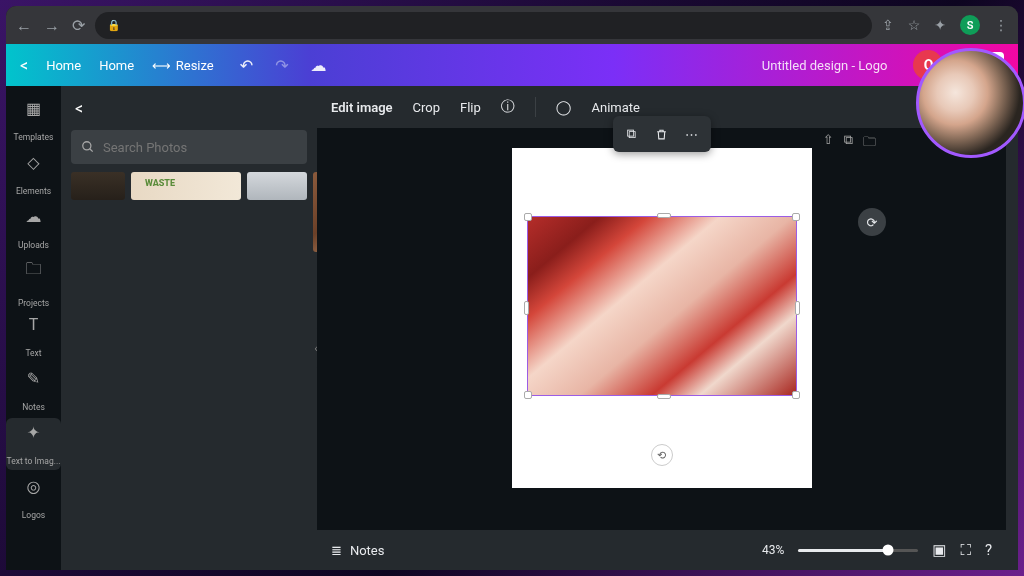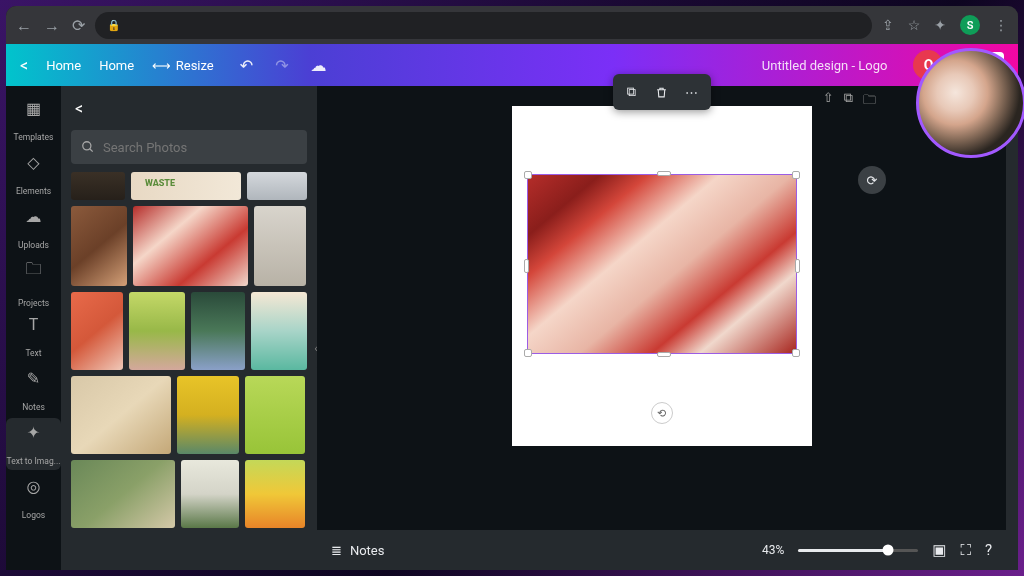--- a/index.html
+++ b/index.html
@@ -30,21 +30,21 @@
   .rail-item { width: 55px; height: 52px; display: flex; flex-direction: column; align-items: center; justify-content: center; gap: 3px; cursor: pointer; color: #a6a6a6; }
   .rail-item.active { background: #252a2e; border-radius: 6px; }
   .rail-icon { font-size: 16px; }
   .rail-label { font-size: 8.5px; margin-top: 11px; }
   .side-panel { width: 256px; background: #252a2e; display: flex; flex-direction: column; }
   .panel-hdr { height: 44px; display: flex; align-items: center; padding: 0 14px; color: #fff; }
   .panel-back { font-size: 16px; cursor: pointer; margin-right: 16px; }
   .panel-title { flex: 1; text-align: center; font-size: 14px; font-weight: 500; margin-right: 28px; }
   .search-box { margin: 0 10px 8px; height: 34px; background: #3b4044; border-radius: 4px; display: flex; align-items: center; padding: 0 10px; gap: 8px; color: #a6a6a6; }
   .search-box input { flex: 1; background: transparent; border: none; outline: none; color: #a3a3a3; font-size: 13px; }
-  .photo-grid { flex: 1; overflow: hidden; padding: 0 10px; display: flex; flex-direction: column; gap: 6px; }
+  .photo-grid { flex: 1; overflow: hidden; padding: 0 10px; display: flex; gap: 6px; }
   .photo-row { display: flex; gap: 6px; }
   .photo-thumb { border-radius: 3px; cursor: pointer; background-size: cover; background-position: center; }
   .canvas-area { flex: 1; display: flex; flex-direction: column; background: #1e2428; position: relative; }
   .edit-toolbar { height: 42px; background: #252a2e; display: flex; align-items: center; padding: 0 14px; gap: 20px; color: #e8eaed; font-size: 13px; }
   .tb-item { cursor: pointer; }
   .tb-item.bold { font-weight: 600; }
   .tb-icon { font-size: 14px; cursor: pointer; }
   .tb-sep { width: 1px; height: 20px; background: #3b4044; }
   .canvas-viewport { flex: 1; background: #0d1216; position: relative; display: flex; align-items: flex-start; justify-content: center; padding-top: 20px; }
   .white-canvas { width: 300px; height: 340px; background: #fff; position: relative; margin-top: 0; }
@@ -192,20 +192,30 @@
           </div>
           <div class="photo-row">
             <div class="photo-thumb" style="width:104px;height:68px;background:linear-gradient(140deg,#6a8858,#8aa068,#d4c8a8)"></div>
             <div class="photo-thumb" style="width:58px;height:68px;background:linear-gradient(#e8e8dc,#d4d4c8,#5a7848)"></div>
             <div class="photo-thumb" style="width:60px;height:68px;background:linear-gradient(#c4d858,#f0c838,#e88428)"></div>
           </div>
         </div>
       </div>
 
       <div class="canvas-area">
+        <div class="edit-toolbar">
+          <span class="tb-item bold">Edit image</span>
+          <span class="tb-item">Crop</span>
+          <span class="tb-item">Flip</span>
+          <span class="tb-icon">ⓘ</span>
+          <span class="tb-sep"></span>
+          <span class="tb-icon">◯</span>
+          <span class="tb-item">Animate</span>
+          <div style="flex:1"></div>
+        </div>
         <div class="canvas-notch">‹</div>
 
         <div class="canvas-viewport">
           <div class="page-actions">
             <span>⇧</span>
             <span>⧉</span>
             <span>🗀</span>
           </div>
           <div class="canvas-refresh">⟳</div>
           <div class="white-canvas">

